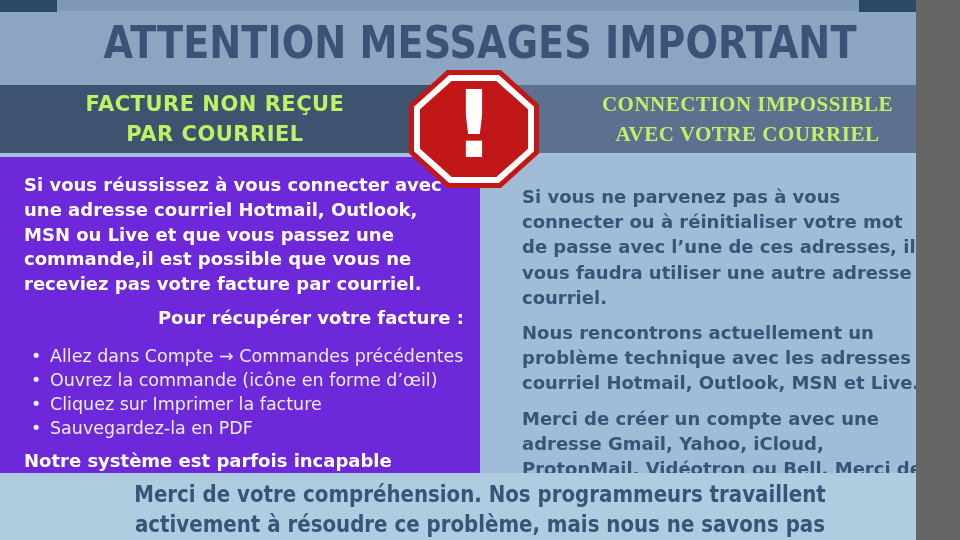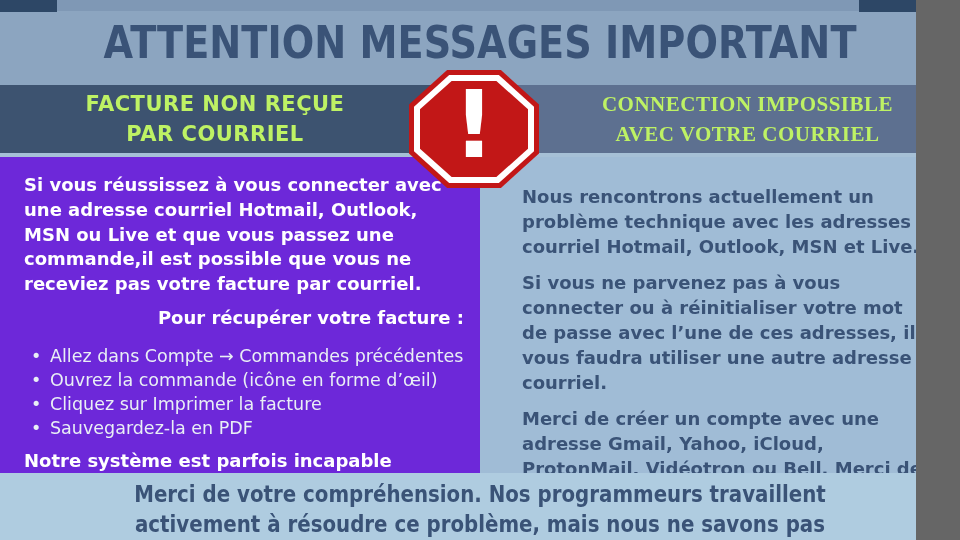--- a/index.html
+++ b/index.html
@@ -97,22 +97,22 @@
     <ul>
       <li>Allez dans Compte → Commandes précédentes</li>
       <li>Ouvrez la commande (icône en forme d’œil)</li>
       <li>Cliquez sur Imprimer la facture</li>
       <li>Sauvegardez-la en PDF</li>
     </ul>
     <p>Notre système est parfois incapable d’envoyer les factures aux adresses Microsoft. Merci de votre compréhension.</p>
   </div>
 
   <div class="panel panel-right">
+    <p>Si vous ne parvenez pas à vous connecter ou à réinitialiser votre mot de passe avec l’une de ces adresses, il vous faudra utiliser une autre adresse courriel.</p>
     <p>Nous rencontrons actuellement un problème technique avec les adresses courriel Hotmail, Outlook, MSN et Live.</p>
-    <p>Si vous ne parvenez pas à vous connecter ou à réinitialiser votre mot de passe avec l’une de ces adresses, il vous faudra utiliser une autre adresse courriel.</p>
     <p>Merci de créer un compte avec une adresse Gmail, Yahoo, iCloud, ProtonMail, Vidéotron ou Bell. Merci de votre compréhension.</p>
   </div>
 
   <div class="footer">
     <div class="footer-text">Merci de votre compréhension. Nos programmeurs travaillent activement à résoudre ce problème, mais nous ne savons pas quand celui-ci sera réglé. Merci.</div>
   </div>
 
   <div class="stopsign">
     <div class="oct oct-outer"></div>
     <div class="oct oct-mid"></div>

